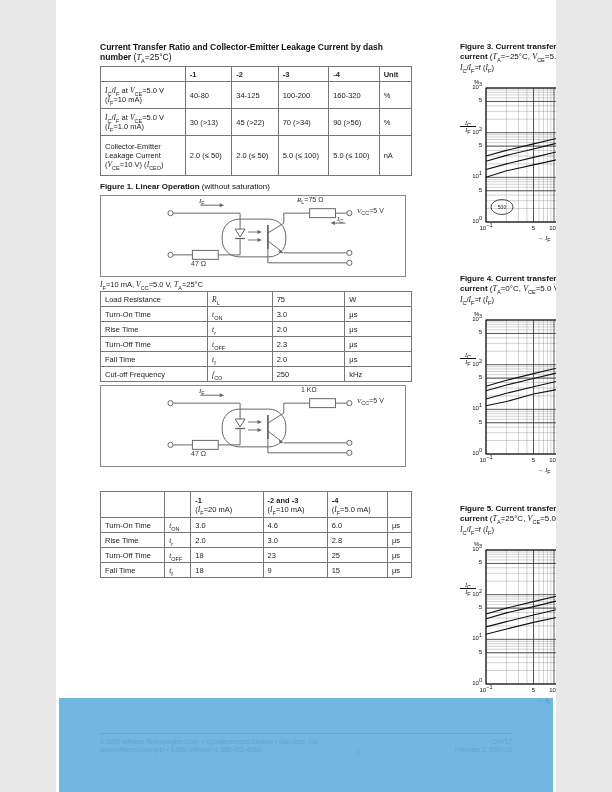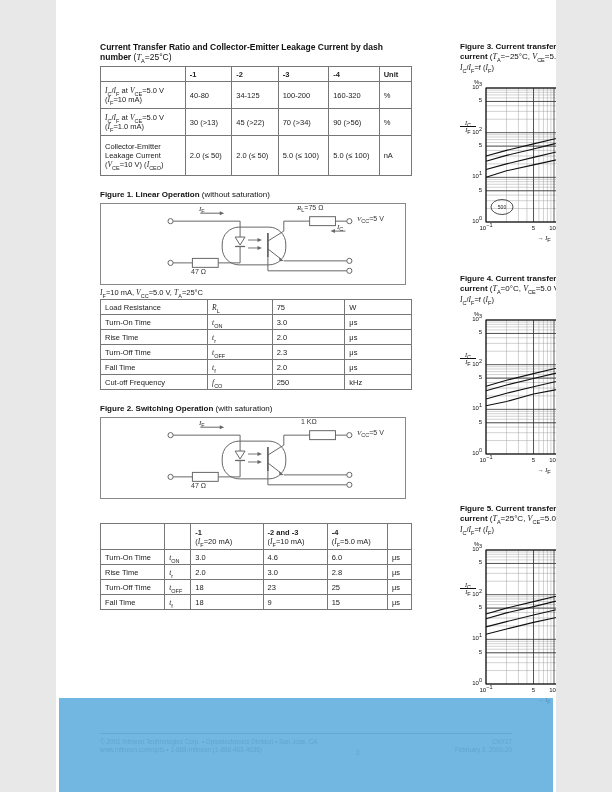--- a/index.html
+++ b/index.html
@@ -17,21 +17,21 @@
   td,th{border:1px solid #777;padding:1px 4px;vertical-align:middle;text-align:left;font-weight:normal;line-height:9px;}
   .t1{margin-top:4px;}
   .t1 thead tr{height:15px;}
   .t1 tbody tr{height:27px;}
   .t1 tbody tr:nth-child(3){height:40px;}
   .t2{margin-top:2px;}
   .t2 tbody tr{height:15px;}
   .t3{margin-top:24px;}
   .t3 thead tr{height:26px;}
   .t3 tbody tr{height:15px;}
-  .figtitle{margin-top:14px;}
+  .figtitle{margin-top:6px;}
   .figbox{position:relative;margin-top:3px;border:1px solid #888;height:80px;width:304px;}
   .figbox svg{position:absolute;left:0;top:1px;}
   .clabel{position:absolute;font-size:7px;line-height:8px;white-space:nowrap;color:#333;}
   .cond{font-size:7.5px;margin-top:3px;line-height:9px;}
   .chart{position:relative;width:172px;height:172px;margin-top:6px;}
   .chart .tick{position:absolute;font-size:6px;line-height:7px;color:#111;white-space:nowrap;}
   .chart .frac{position:absolute;left:0px;font-size:6px;text-align:center;color:#111;width:16px;}
   .chart .frac .den{border-top:0.8px solid #111;}
   .fb4{margin-top:24px;}
   .fb5{margin-top:22px;}
@@ -185,21 +185,20 @@
           </tr>
           <tr>
             <td>Cut-off Frequency</td>
             <td><i class="mv">f</i><sub>CO</sub></td>
             <td>250</td>
             <td>kHz</td>
           </tr>
         </tbody>
       </table>
 
-    <div class="figtitle"><b>Figure 2. Switching Operation</b> (with saturation)</div>
     <div class="figbox">
       <svg width="304" height="78" viewBox="0 0 306 78">
           <rect x="122" y="22" width="64" height="38" rx="17" fill="none" stroke="#666" stroke-width="1"></rect>
           <line x1="72.6" y1="16" x2="140" y2="16" stroke="#666" stroke-width="1"></line>
           <line x1="140" y1="16" x2="140" y2="32" stroke="#666" stroke-width="1"></line>
           <line x1="140" y1="41.5" x2="140" y2="58" stroke="#666" stroke-width="1"></line>
           <line x1="72.6" y1="58" x2="92" y2="58" stroke="#666" stroke-width="1"></line>
           <rect x="92" y="53.5" width="26" height="9" fill="none" stroke="#666" stroke-width="1"></rect>
           <line x1="118" y1="58" x2="140" y2="58" stroke="#666" stroke-width="1"></line>
           <line x1="100" y1="8" x2="121" y2="8" stroke="#666" stroke-width="1"></line>

